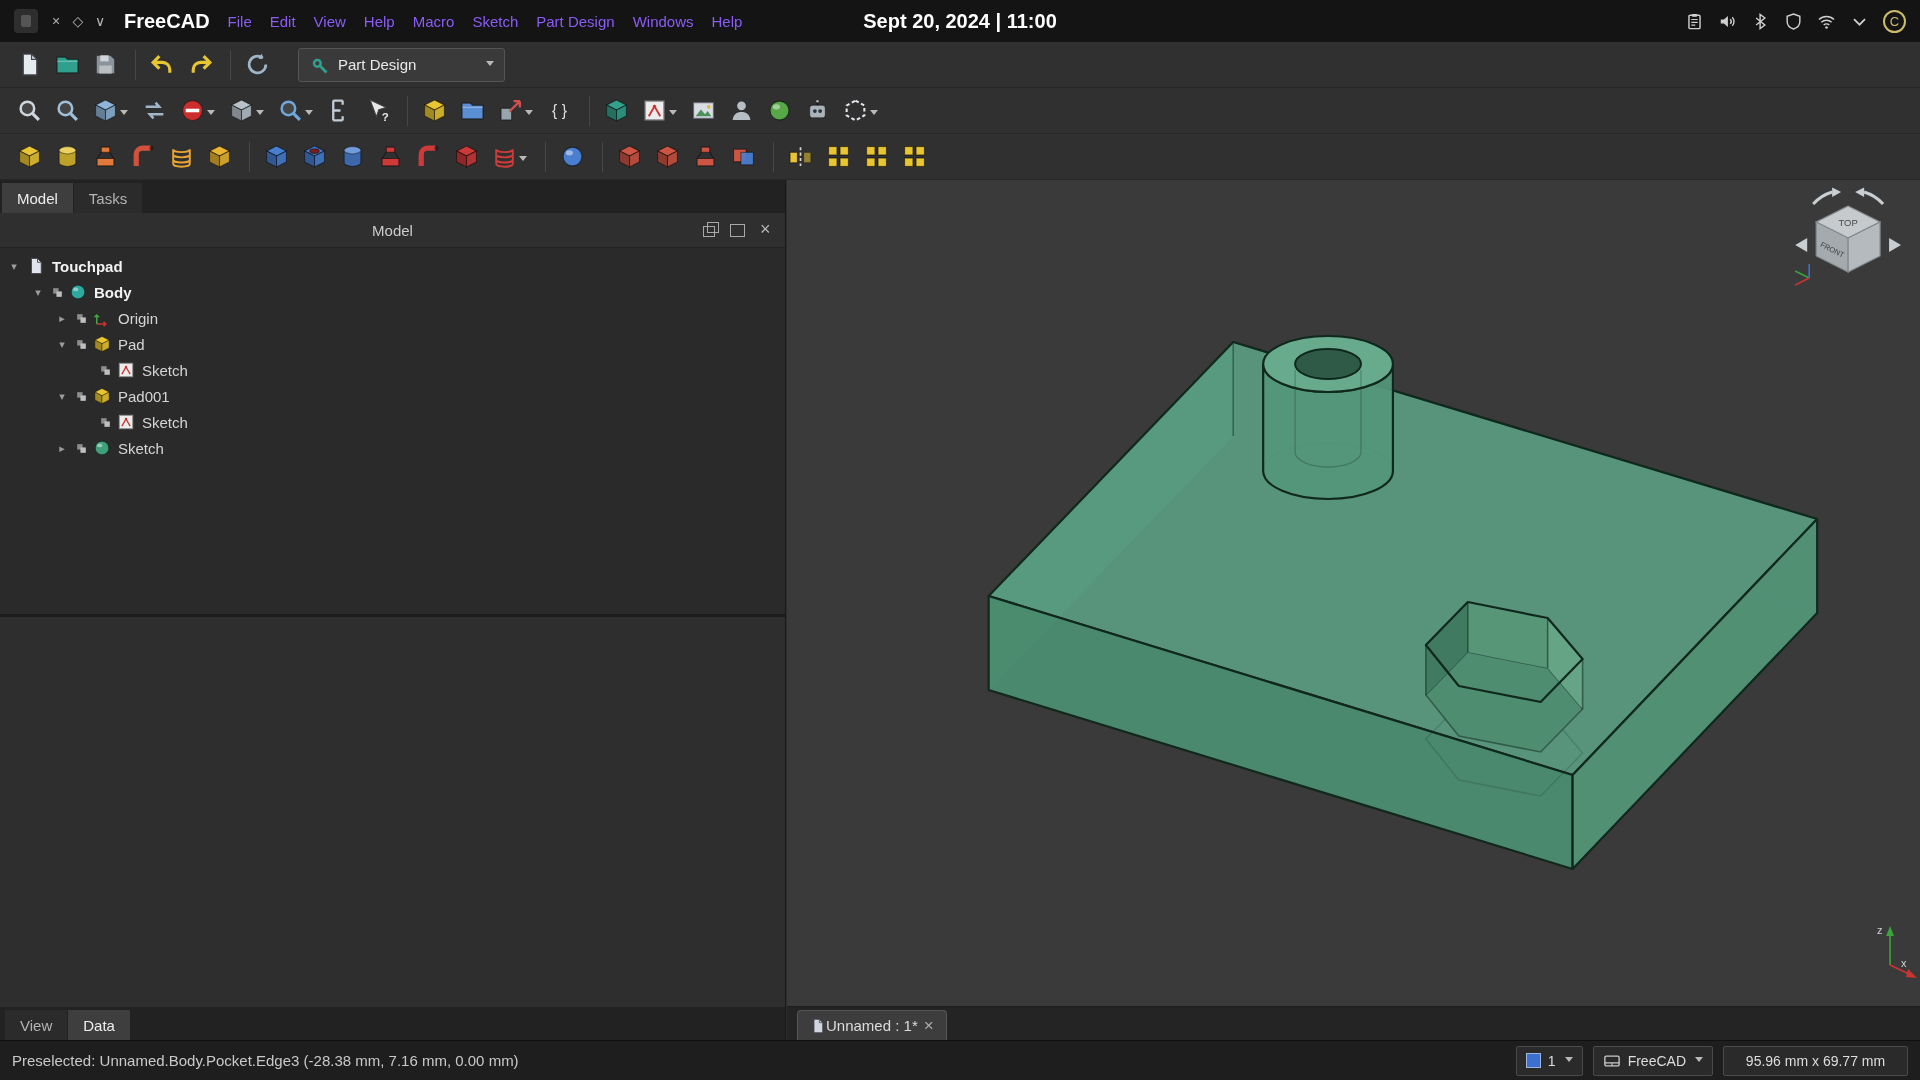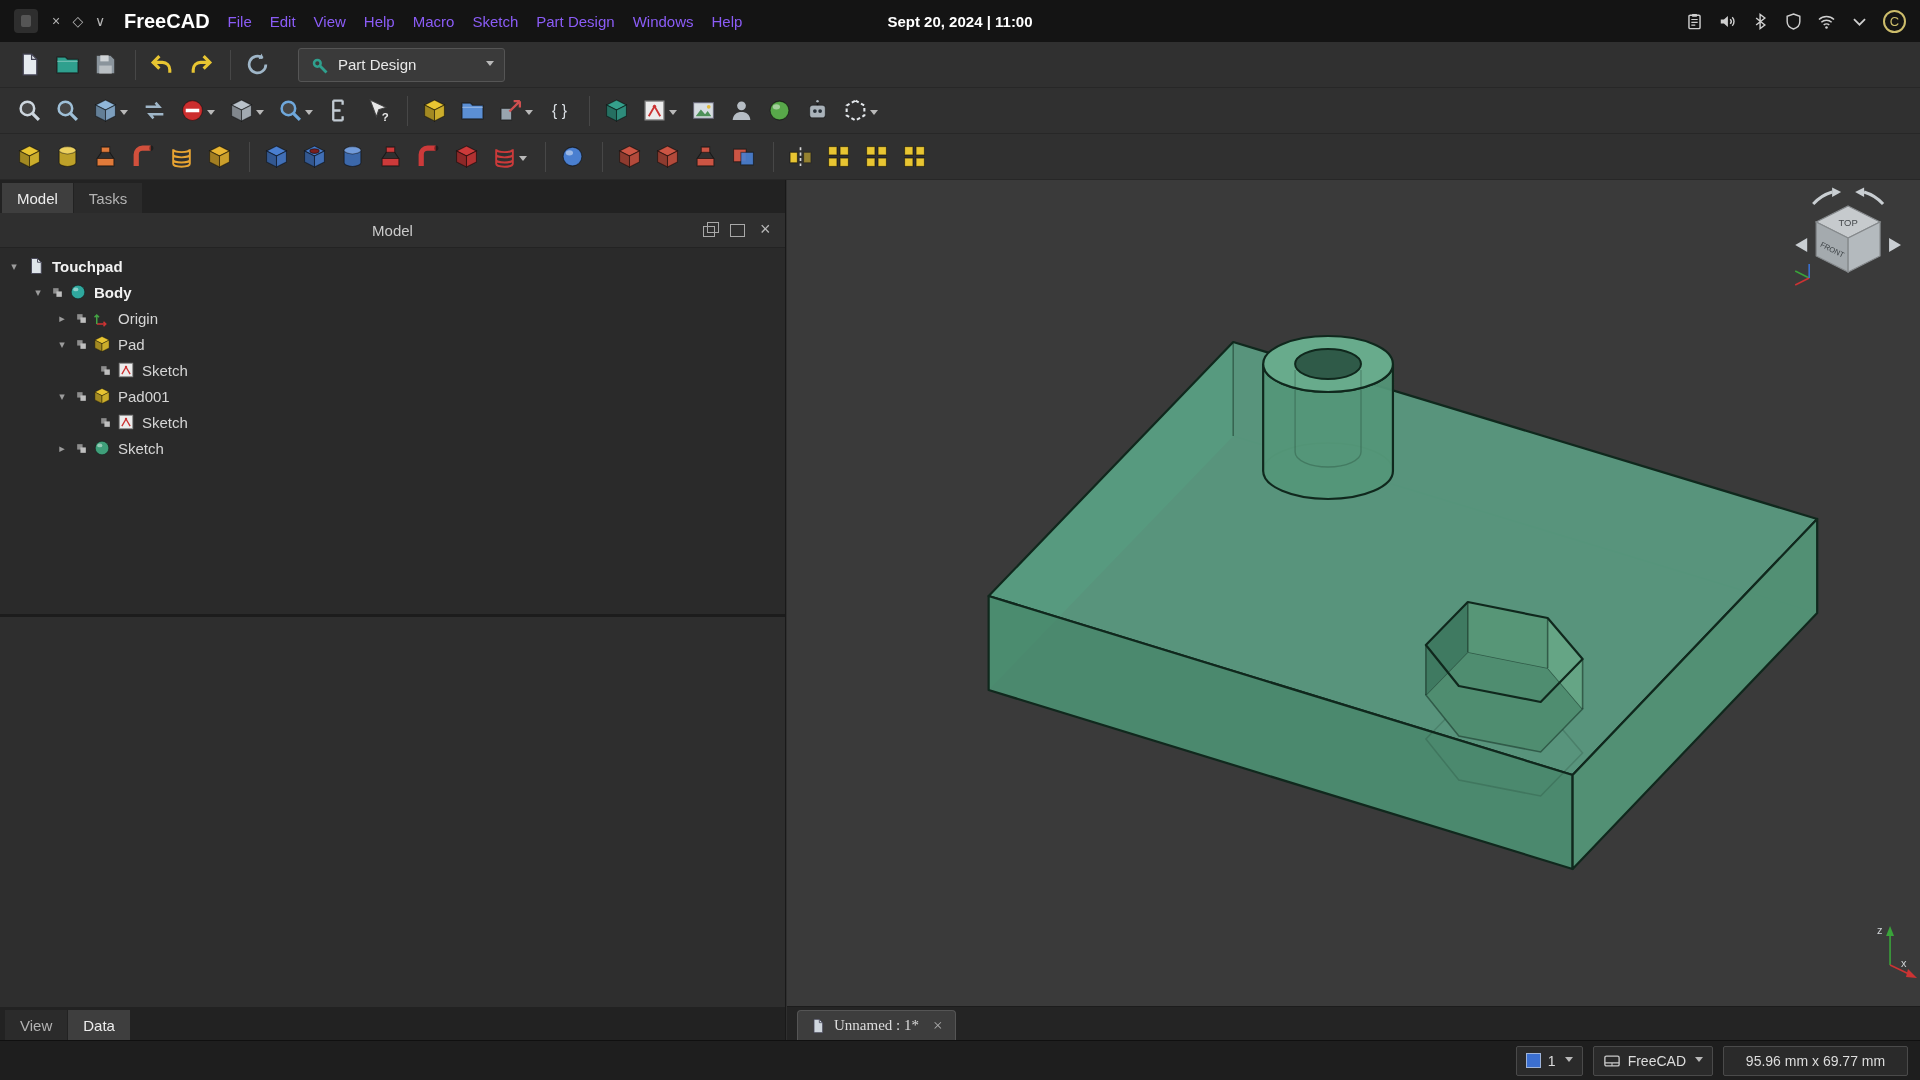--- a/index.html
+++ b/index.html
@@ -12,21 +12,21 @@
   #systembar{position:absolute;top:0;left:0;right:0;height:42px;background:#141414;
     display:flex;align-items:center;gap:8px;padding:0 14px;box-sizing:border-box;
     color:#e3e3e3;font-size:15px;z-index:5;}
   #appicon{width:24px;height:24px;background:#2e2e2e;border-radius:4px;position:relative;}
   #appicon::after{content:"";position:absolute;inset:6px 7px;background:#555;border-radius:2px;}
   .wc{color:#b4b4b4;font-size:14px;width:16px;text-align:center;}
   #winctl{display:flex;align-items:center;gap:6px;margin-left:2px;}
   #fc-title{font-weight:bold;color:#fff;font-size:20px;margin-left:8px;}
   #menus{display:flex;gap:18px;margin-left:10px;}
   .menu{color:#8b5cf6;}
-  #clock{position:absolute;left:50%;transform:translateX(-50%);font-weight:bold;font-size:15px;color:#fff;}
+  #clock{position:absolute;left:50%;transform:translateX(-50%);font-weight:bold;font-size:20px;color:#fff;}
   #tray{margin-left:auto;display:flex;align-items:center;gap:14px;}
   .tray svg{width:19px;height:19px;color:#cfcfcf;}
   #badge{width:23px;height:23px;border:2px solid #cdbd6b;border-radius:50%;color:#cdbd6b;
     font-size:13px;display:flex;align-items:center;justify-content:center;box-sizing:border-box;}
 
   
   #toolbars{position:absolute;top:42px;left:0;right:0;height:138px;background:#303030;z-index:4;}
   .tbrow{height:46px;display:flex;align-items:center;padding-left:12px;
     border-bottom:1px solid #272727;box-sizing:border-box;}
   .tbtn{width:34px;height:34px;border:none;background:transparent;border-radius:3px;
@@ -66,22 +66,22 @@
   .tlabel{padding-left:2px;white-space:nowrap;}
   #splitter{height:3px;background:#1c1c1c;flex:none;}
   #props{flex:1;background:#2e2e2e;}
   #bptabs{padding-left:5px;}
 
   
   #viewport{position:absolute;top:180px;left:787px;right:0;bottom:74px;background:#3a3a3a;overflow:hidden;z-index:1;}
   #view3d{position:absolute;top:0;left:0;width:100%;height:100%;}
   #doctabs{position:absolute;left:787px;right:0;bottom:40px;height:34px;background:#242424;
     border-top:1px solid #1c1c1c;display:flex;align-items:flex-end;padding-left:10px;box-sizing:border-box;z-index:2;}
-  .dtab{display:flex;align-items:center;gap:8px;background:#3d3d3d;border:1px solid #555;border-bottom:none;
-    border-radius:4px 4px 0 0;color:#dcdcdc;font-size:15px;padding:0 12px;height:30px;box-sizing:border-box;font-family:Liberation Serif, serif;}
+  .dtab{display:flex;align-items:center;background:#3d3d3d;border:1px solid #555;border-bottom:none;
+    border-radius:4px 4px 0 0;color:#dcdcdc;font-size:15px;padding:0 12px;height:30px;box-sizing:border-box;}
   .dtab .ti{width:16px;height:16px;color:#cfd6dd;}
   .closex{color:#ababab;font-size:17px;margin-left:6px;line-height:1;}
   .closex::before{content:"×";}
 
   
   #statusbar{position:absolute;left:0;right:0;bottom:0;height:40px;background:#1e1e1e;
     border-top:1px solid #101010;display:flex;align-items:center;padding:0 12px;box-sizing:border-box;
     font-size:15px;color:#c9c9c9;z-index:6;}
   #sbright{margin-left:auto;display:flex;gap:10px;align-items:center;}
   .sbox{height:30px;background:#2a2a2a;border:1px solid #4a4a4a;border-radius:2px;
@@ -768,20 +768,21 @@
   <div class="dtab">
     <svg class="ti">
         <use href="#g-page"></use>
       </svg>
     <span>Unnamed : 1*</span>
     <span class="closex"></span>
   </div>
 </div>
 
 <div id="statusbar">
+  <span>Preselected: Unnamed.Body.Pocket.Edge3 (-28.38 mm, 7.16 mm, 0.00 mm)</span>
   <div id="sbright">
     <div class="sbox">
       <span class="layerchip"></span>
       <span>1</span>
       <span class="ddarr"></span>
     </div>
     <div class="sbox">
       <svg class="gi">
           <use href="#g-touchpad"></use>
         </svg>

